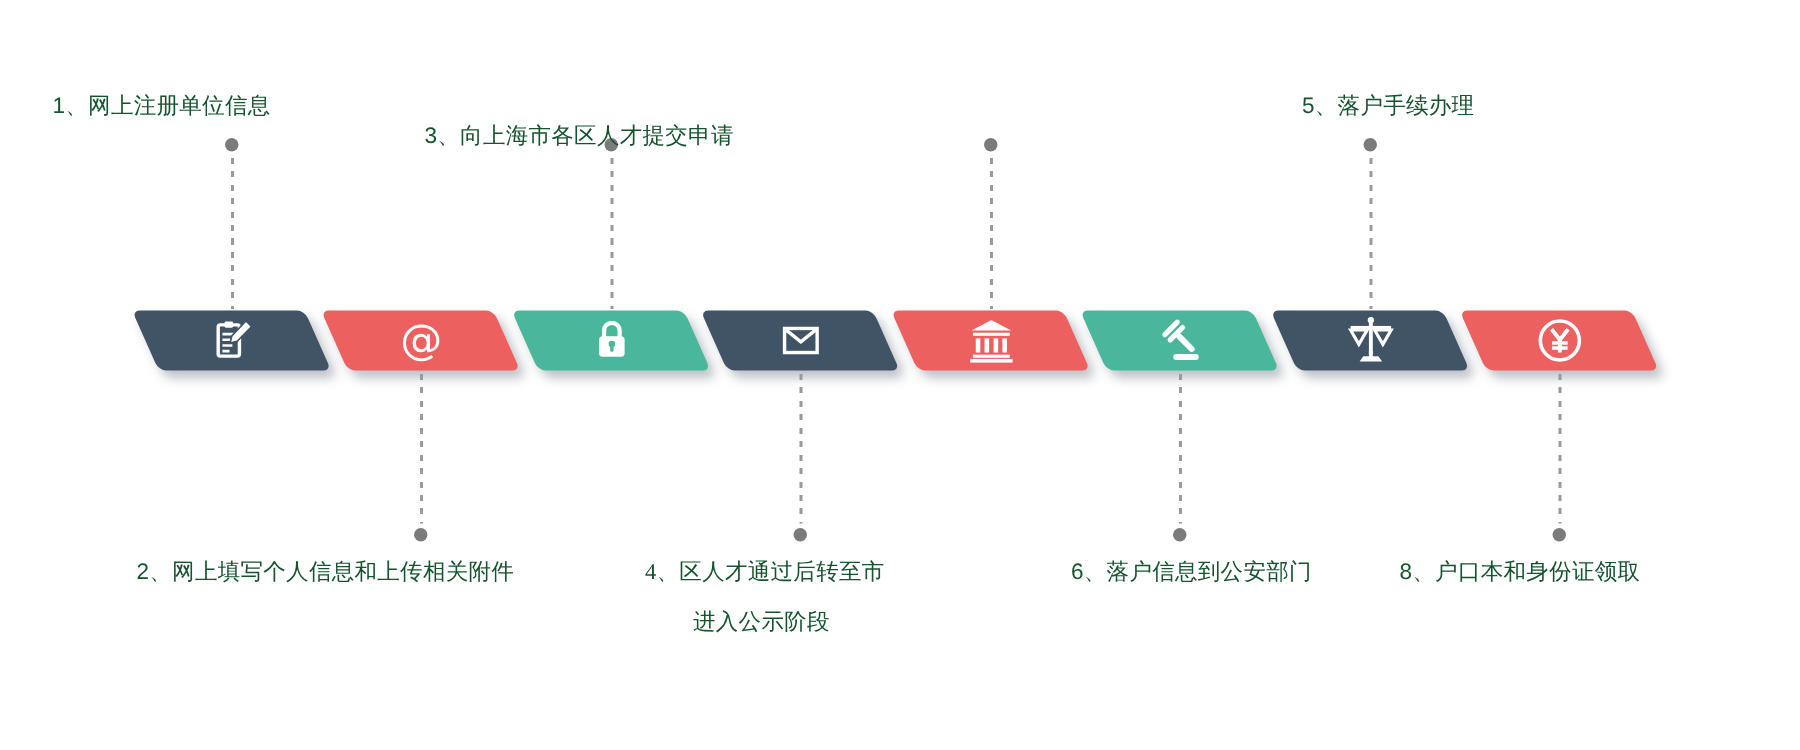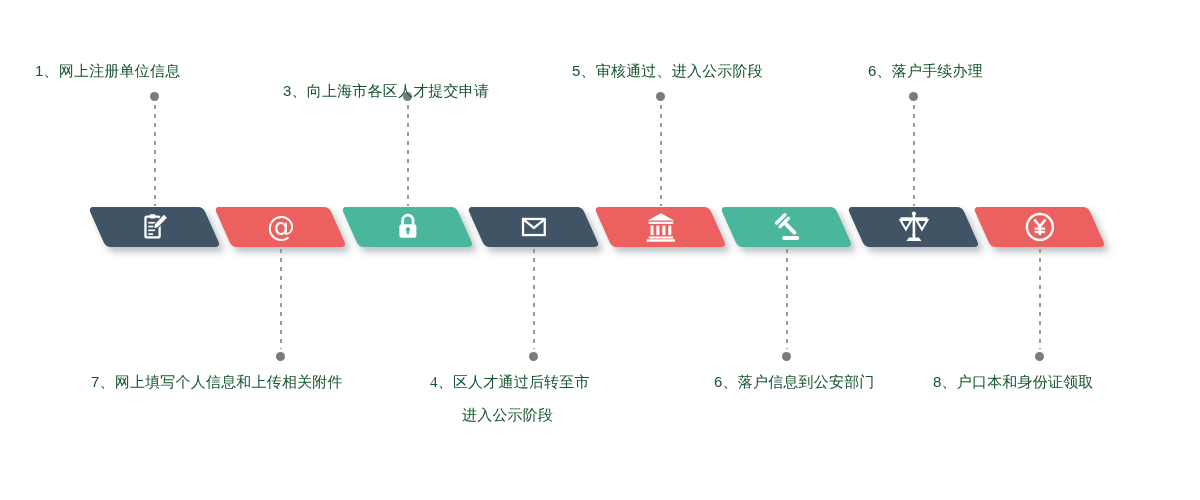--- a/index.html
+++ b/index.html
@@ -53,21 +53,21 @@
     <div class="shape" style="left: 214px; background: rgb(236, 96, 96);">
       <div class="icon-box">
         <svg width="36" height="36" viewBox="0 0 36 36">
           <text x="18" y="27" text-anchor="middle" font-size="28" font-family="DejaVu Sans, sans-serif" fill="#fff">@</text>
         </svg>
       </div>
     </div>
     <div class="dotline" style="left: 279.5px; top: 249px; height: 100px;"></div>
     <div class="dot" style="left: 276px; top: 352px;"></div>
     <div class="label" style="left: 91px; top: 372px;">
-      <div>7、网上填写个人信息和上传相关附件</div>
+      <div>2、网上填写个人信息和上传相关附件</div>
     </div>
     <div class="shape" style="left: 341px; background: rgb(74, 183, 156);">
       <div class="icon-box">
         <svg width="34" height="34" viewBox="0 0 36 36">
           <path d="M12.5 16 v-5 a5.5 5.5 0 0 1 11 0 v5" fill="none" stroke="#fff" stroke-width="3"></path>
           <rect x="9" y="15" width="18" height="14.5" rx="2.5" fill="#fff"></rect>
           <circle cx="18" cy="20.5" r="2.3" fill="#4ab79c"></circle>
           <rect x="16.8" y="21.5" width="2.4" height="4.5" rx="1" fill="#4ab79c"></rect>
         </svg>
       </div>
@@ -100,23 +100,20 @@
           <rect x="13.2" y="16.5" width="3.2" height="10" fill="#fff"></rect>
           <rect x="19.6" y="16.5" width="3.2" height="10" fill="#fff"></rect>
           <rect x="25.8" y="16.5" width="3.2" height="10" fill="#fff"></rect>
           <rect x="5" y="28" width="26" height="2.2" fill="#fff"></rect>
           <rect x="3" y="31" width="30" height="2.6" fill="#fff"></rect>
         </svg>
       </div>
     </div>
     <div class="dotline" style="left: 659.5px; top: 105px; height: 101px;"></div>
     <div class="dot" style="left: 656px; top: 92px;"></div>
-    <div class="label" style="left: 572px; top: 61px;">
-      <div>5、审核通过、进入公示阶段</div>
-    </div>
     <div class="shape" style="left: 720px; background: rgb(74, 183, 156);">
       <div class="icon-box">
         <svg width="34" height="34" viewBox="0 0 36 36">
           <g transform="rotate(-45 13.5 11.5)">
             <rect x="5.5" y="6.8" width="16" height="3.6" rx="1.8" fill="#fff"></rect>
             <rect x="5.5" y="12.1" width="16" height="3.6" rx="1.8" fill="#fff"></rect>
           </g>
           <line x1="17.5" y1="15.5" x2="26" y2="24" stroke="#fff" stroke-width="4.2" stroke-linecap="round"></line>
           <rect x="13" y="27.5" width="18" height="4.2" rx="2.1" fill="#fff"></rect>
         </svg>
@@ -136,21 +133,21 @@
           <path d="M4.5 11 L10 20.5 L15.5 11 Z" fill="none" stroke="#fff" stroke-width="2.1"></path>
           <path d="M20.5 11 L26 20.5 L31.5 11 Z" fill="none" stroke="#fff" stroke-width="2.1"></path>
           <rect x="16.7" y="25" width="2.6" height="4.5" fill="#fff"></rect>
           <polygon points="13,28.5 23,28.5 25.5,32 10.5,32" fill="#fff"></polygon>
         </svg>
       </div>
     </div>
     <div class="dotline" style="left: 912.5px; top: 105px; height: 101px;"></div>
     <div class="dot" style="left: 909px; top: 92px;"></div>
     <div class="label" style="left: 868px; top: 61px;">
-      <div>6、落户手续办理</div>
+      <div>5、落户手续办理</div>
     </div>
     <div class="shape" style="left: 973px; background: rgb(236, 96, 96);">
       <div class="icon-box">
         <svg width="36" height="36" viewBox="0 0 36 36">
           <circle cx="18" cy="18" r="13" fill="none" stroke="#fff" stroke-width="2.4"></circle>
           <path d="M12.5 10.5 L18 17.5 L23.5 10.5" fill="none" stroke="#fff" stroke-width="2.6"></path>
           <line x1="18" y1="17.5" x2="18" y2="26" stroke="#fff" stroke-width="2.6"></line>
           <line x1="12.8" y1="19.6" x2="23.2" y2="19.6" stroke="#fff" stroke-width="2.3"></line>
           <line x1="12.8" y1="23" x2="23.2" y2="23" stroke="#fff" stroke-width="2.3"></line>
         </svg>

